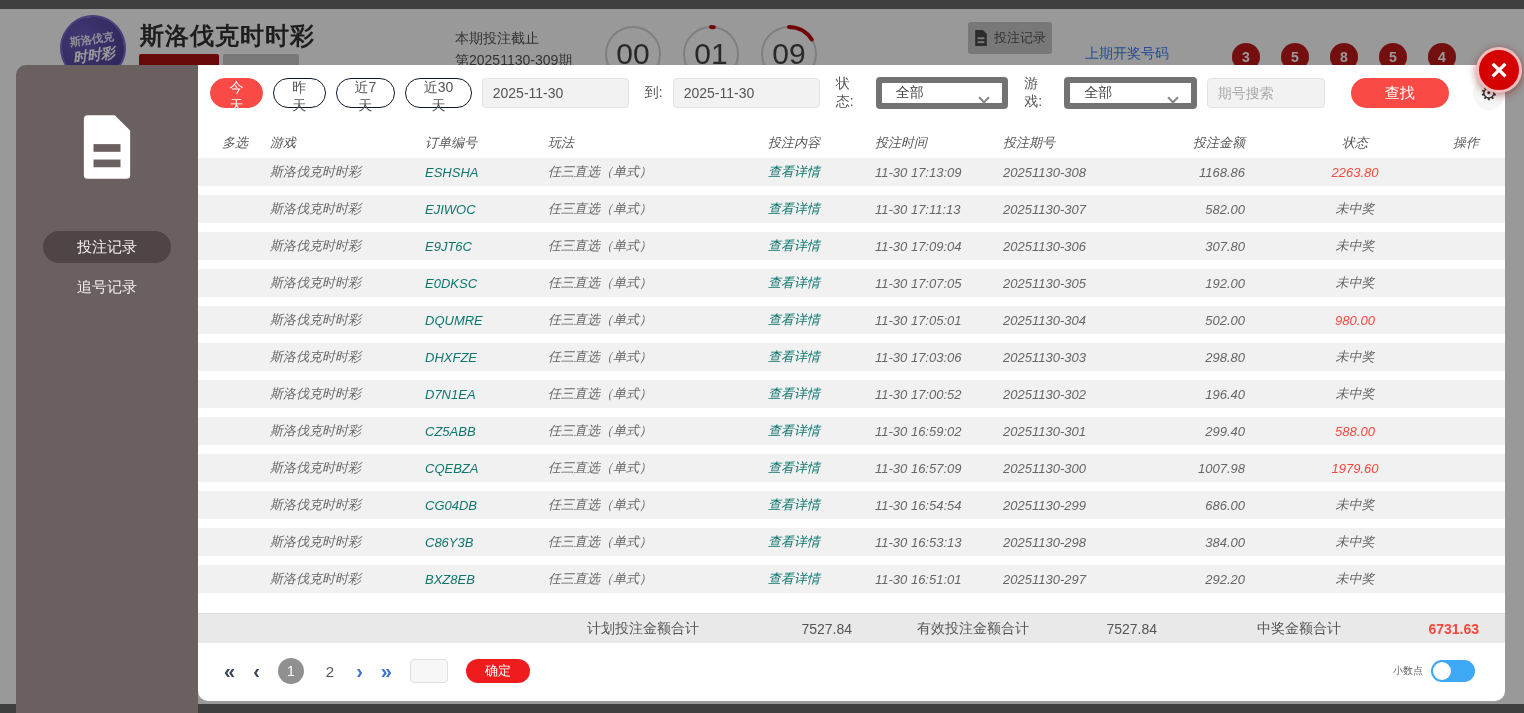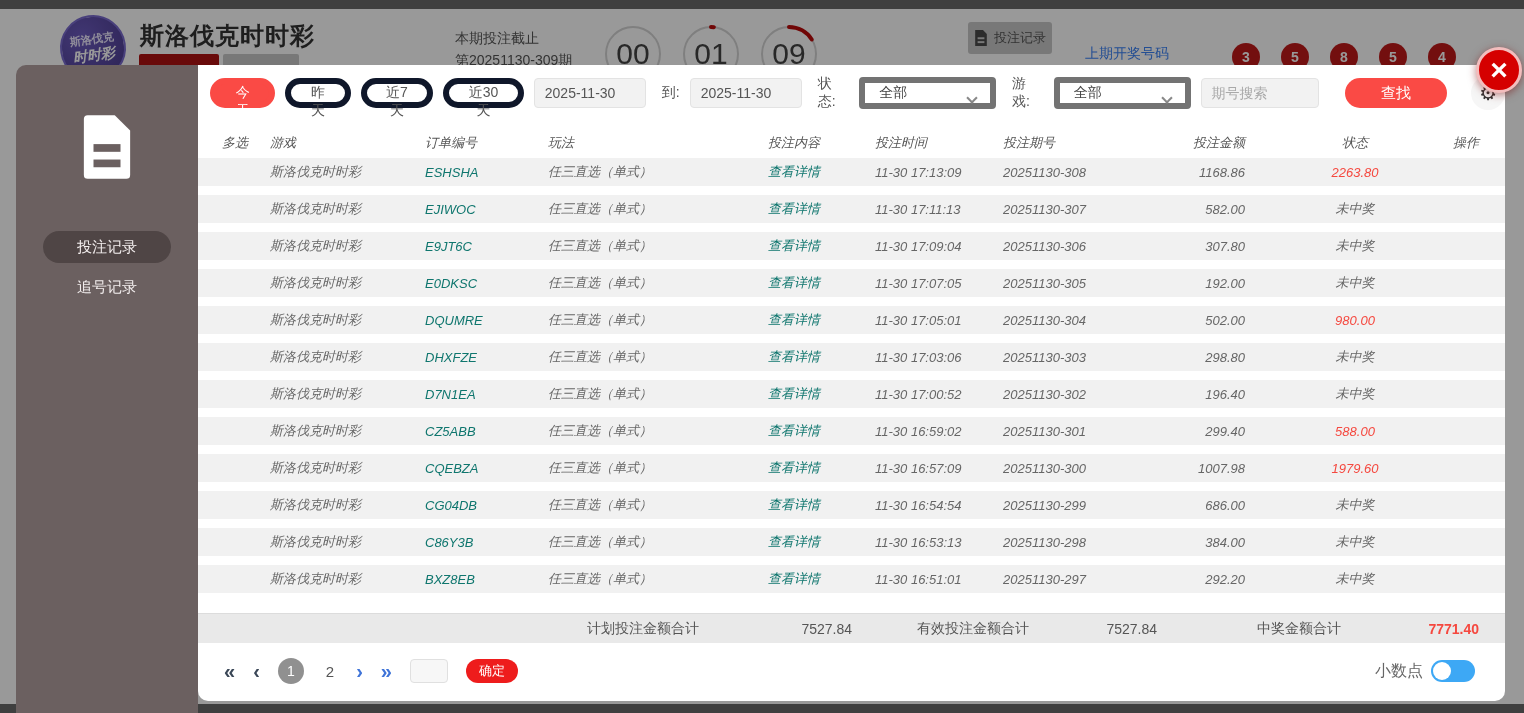--- a/index.html
+++ b/index.html
@@ -54,26 +54,26 @@
   .side-item { width:128px; margin:0 auto; height:32px; border-radius:16px; display:flex; align-items:center;
                justify-content:center; color:#f3eeee; font-size:15px; cursor:pointer; }
   .side-item.active { background:#4f4545; margin-top:52px; }
   .side-item.plain  { margin-top:8px; }
 
   .mpanel { position:absolute; left:198px; top:65px; width:1307px; height:636px; background:#fff;
             border-radius:0 10px 10px 10px; }
 
   
   .fbar { display:flex; align-items:center; margin:13px 0 0 12px; height:30px; gap:10px; font-size:14px; color:#555; }
-  .quick { height:30px; padding:0 13px; border-radius:15px; border:6px solid #0f172a; background:#fff; color:#555;
+  .quick { height:30px; padding:0 13px; border-radius:15px; border:1px solid #0f172a; background:#fff; color:#555;
            font-size:14px; cursor:pointer; }
   .quick[data-active="true"] { background:#fa4a45; border-color:#fa4a45; color:#fff; }
   .finput { height:30px; background:#f2f2f2; border:1px solid #e3e3e3; border-radius:4px; color:#555;
             font-size:14px; padding:0 10px; }
-  .fdate { width:112px; }
+  .fdate { width:147px; }
   .fsearch { width:118px; }
   .fsearch::placeholder { color:#a9a9a9; }
   .fsel { position:relative; width:138px; height:32px; border:6px solid #737373; border-radius:4px; background:#fff;
           display:flex; align-items:center; padding:0 14px; font-size:14px; color:#444; cursor:pointer; }
   .chev { position:absolute; right:14px; top:11px; width:8px; height:8px; border-right:2px solid #888;
           border-bottom:2px solid #888; transform:rotate(45deg); }
   .flabel { margin-left:6px; }
   .searchbtn { width:104px; height:30px; margin-left:16px; border:none; border-radius:15px; background:#fa4a45;
                color:#fff; font-size:15px; cursor:pointer; }
   .gearwrap { width:34px; height:34px; margin-left:14px; border-radius:50%; background:#f6f6f6;
@@ -101,22 +101,22 @@
   
   .pagerow { display:flex; align-items:center; height:40px; margin-top:8px; padding:0 30px 0 26px; }
   .pgnav { font-size:20px; font-weight:bold; cursor:pointer; line-height:1; }
   .pg-dark { color:#3a4757; }
   .pg-blue { color:#3f74d8; }
   .pgitem { margin-right:18px; }
   .pgnum1 { width:26px; height:26px; border-radius:50%; background:#909090; color:#fff; font-size:14px;
             display:flex; align-items:center; justify-content:center; cursor:pointer; }
   .pgnum2 { font-size:15px; color:#555; cursor:pointer; padding:0 4px; }
   .pginput { width:38px; height:24px; background:#f7f7f7; border:1px solid #e0e0e0; border-radius:4px; }
-  .pgok { width:52px; height:24px; border:none; border-radius:12px; background:#ee1c1c; color:#fff; font-size:13px; cursor:pointer; }
-  .decgrp { margin-left:auto; display:flex; align-items:center; gap:8px; font-size:16px; color:#666; }
+  .pgok { width:64px; height:24px; border:none; border-radius:12px; background:#ee1c1c; color:#fff; font-size:13px; cursor:pointer; }
+  .decgrp { margin-left:auto; display:flex; align-items:center; gap:8px; font-size:10px; color:#666; }
   .toggle { position:relative; width:44px; height:22px; border-radius:11px; background:#3da8f5; cursor:pointer; }
   .toggle .knob { position:absolute; left:2px; top:2px; width:18px; height:18px; border-radius:50%; background:#fff; }
 
   
   .closebtn { position:absolute; left:1476px; top:47px; width:46px; height:46px; border-radius:50%;
               background:#d50000; border:3px solid #f3bdbd; color:#fff; font-size:30px; font-weight:bold;
               display:flex; align-items:center; justify-content:center; cursor:pointer;
               box-shadow:0 2px 8px rgba(120,0,0,0.5); line-height:1; }
 </style>
 </head>
@@ -384,21 +384,21 @@
 
     <div class="sumband">
       <span></span>
       <span>计划投注金额合计</span>
       <span class="sum-val">7527.84</span>
       <span></span>
       <span>有效投注金额合计</span>
       <span class="sum-val">7527.84</span>
       <span></span>
       <span>中奖金额合计</span>
-      <span class="sum-win">7771.40</span>
+      <span class="sum-win">6731.63</span>
     </div>
 
     <div class="pagerow">
       <span class="pgnav pg-dark pgitem">«</span>
       <span class="pgnav pg-dark pgitem">‹</span>
       <span class="pgnum1 pgitem">1</span>
       <span class="pgnum2 pgitem">2</span>
       <span class="pgnav pg-blue pgitem">›</span>
       <span class="pgnav pg-blue pgitem">»</span>
       <input class="pginput pgitem" style="">

